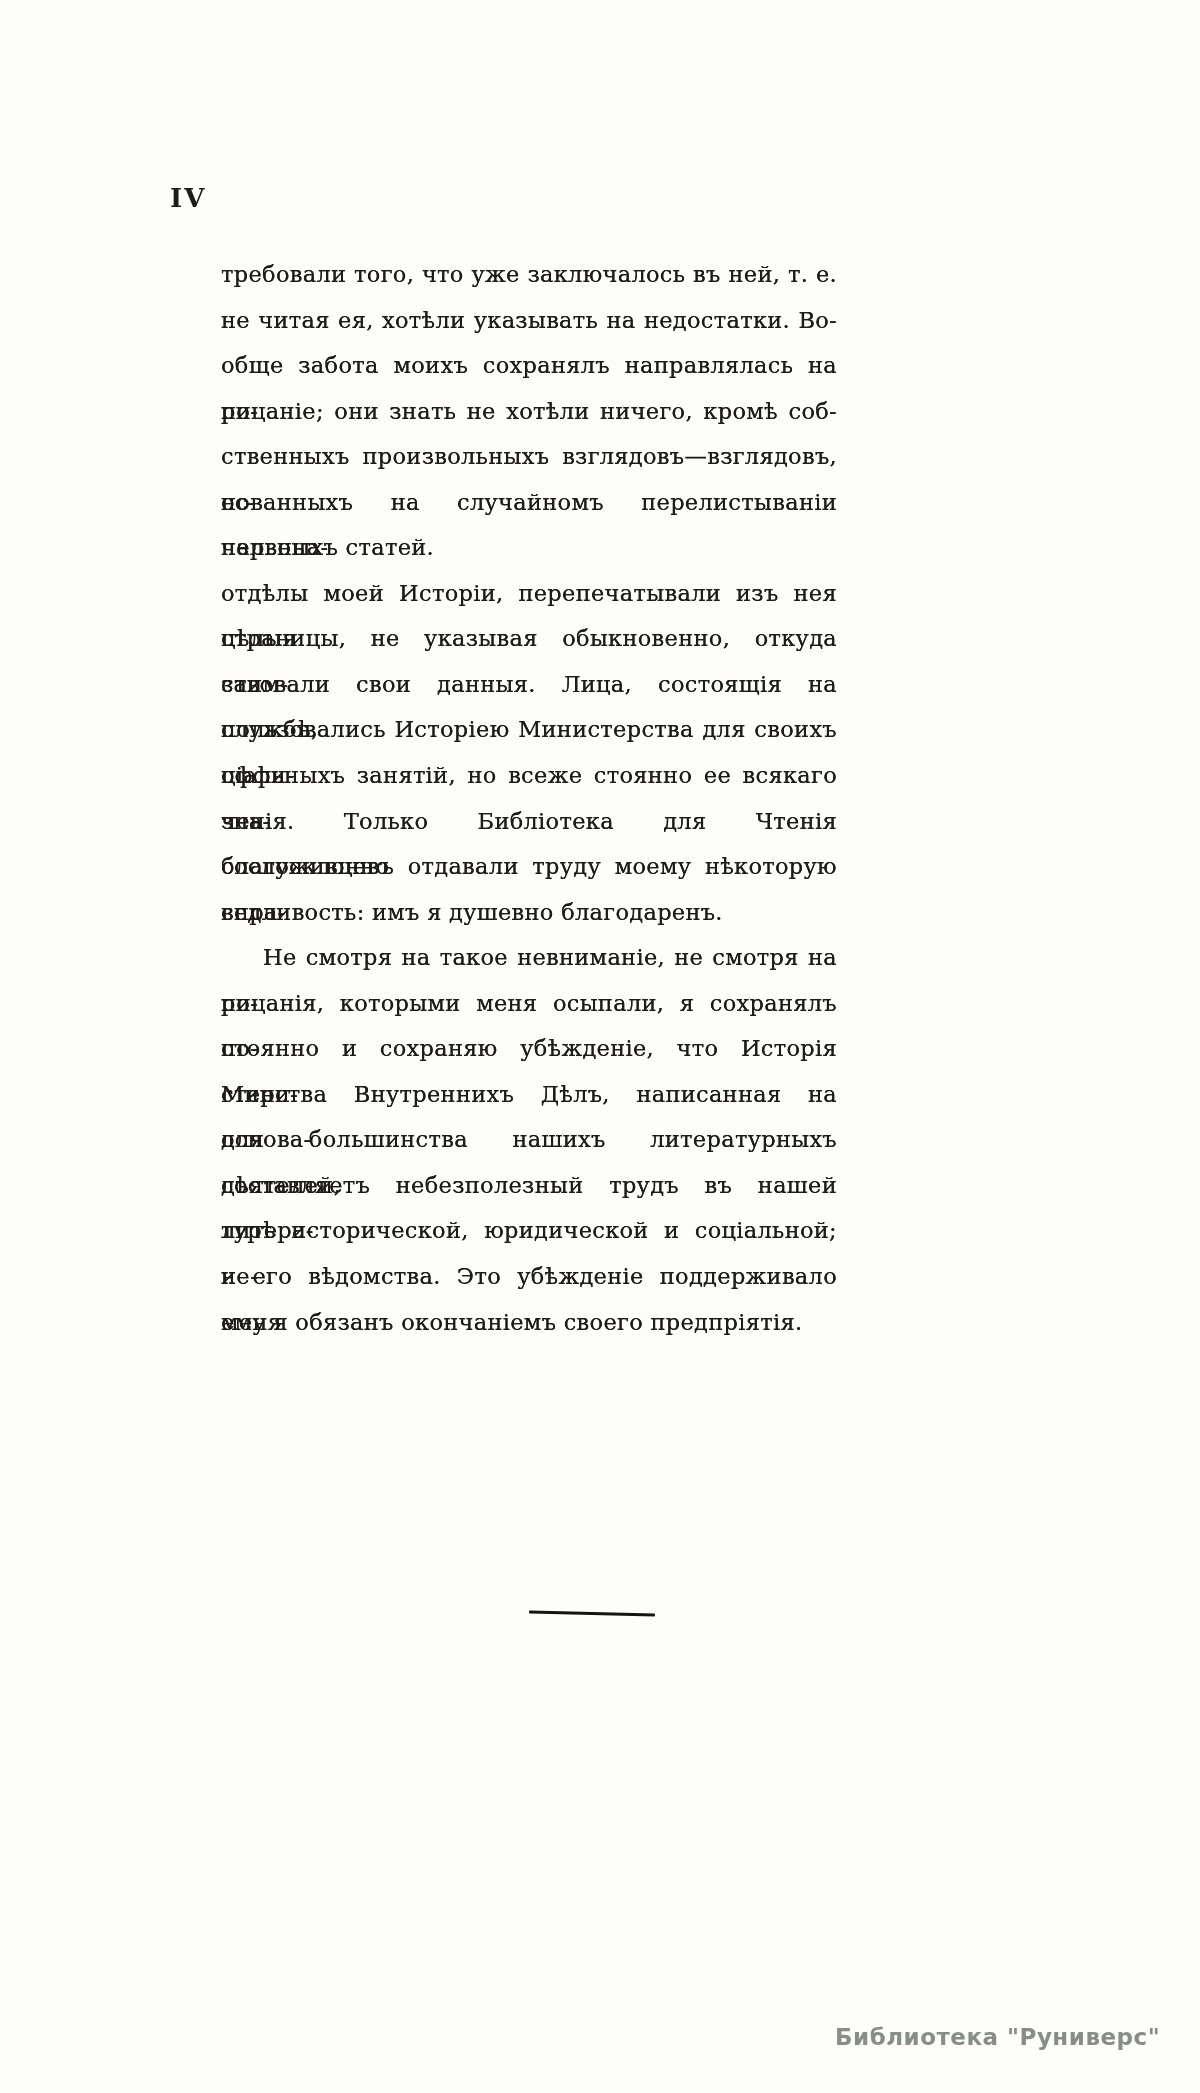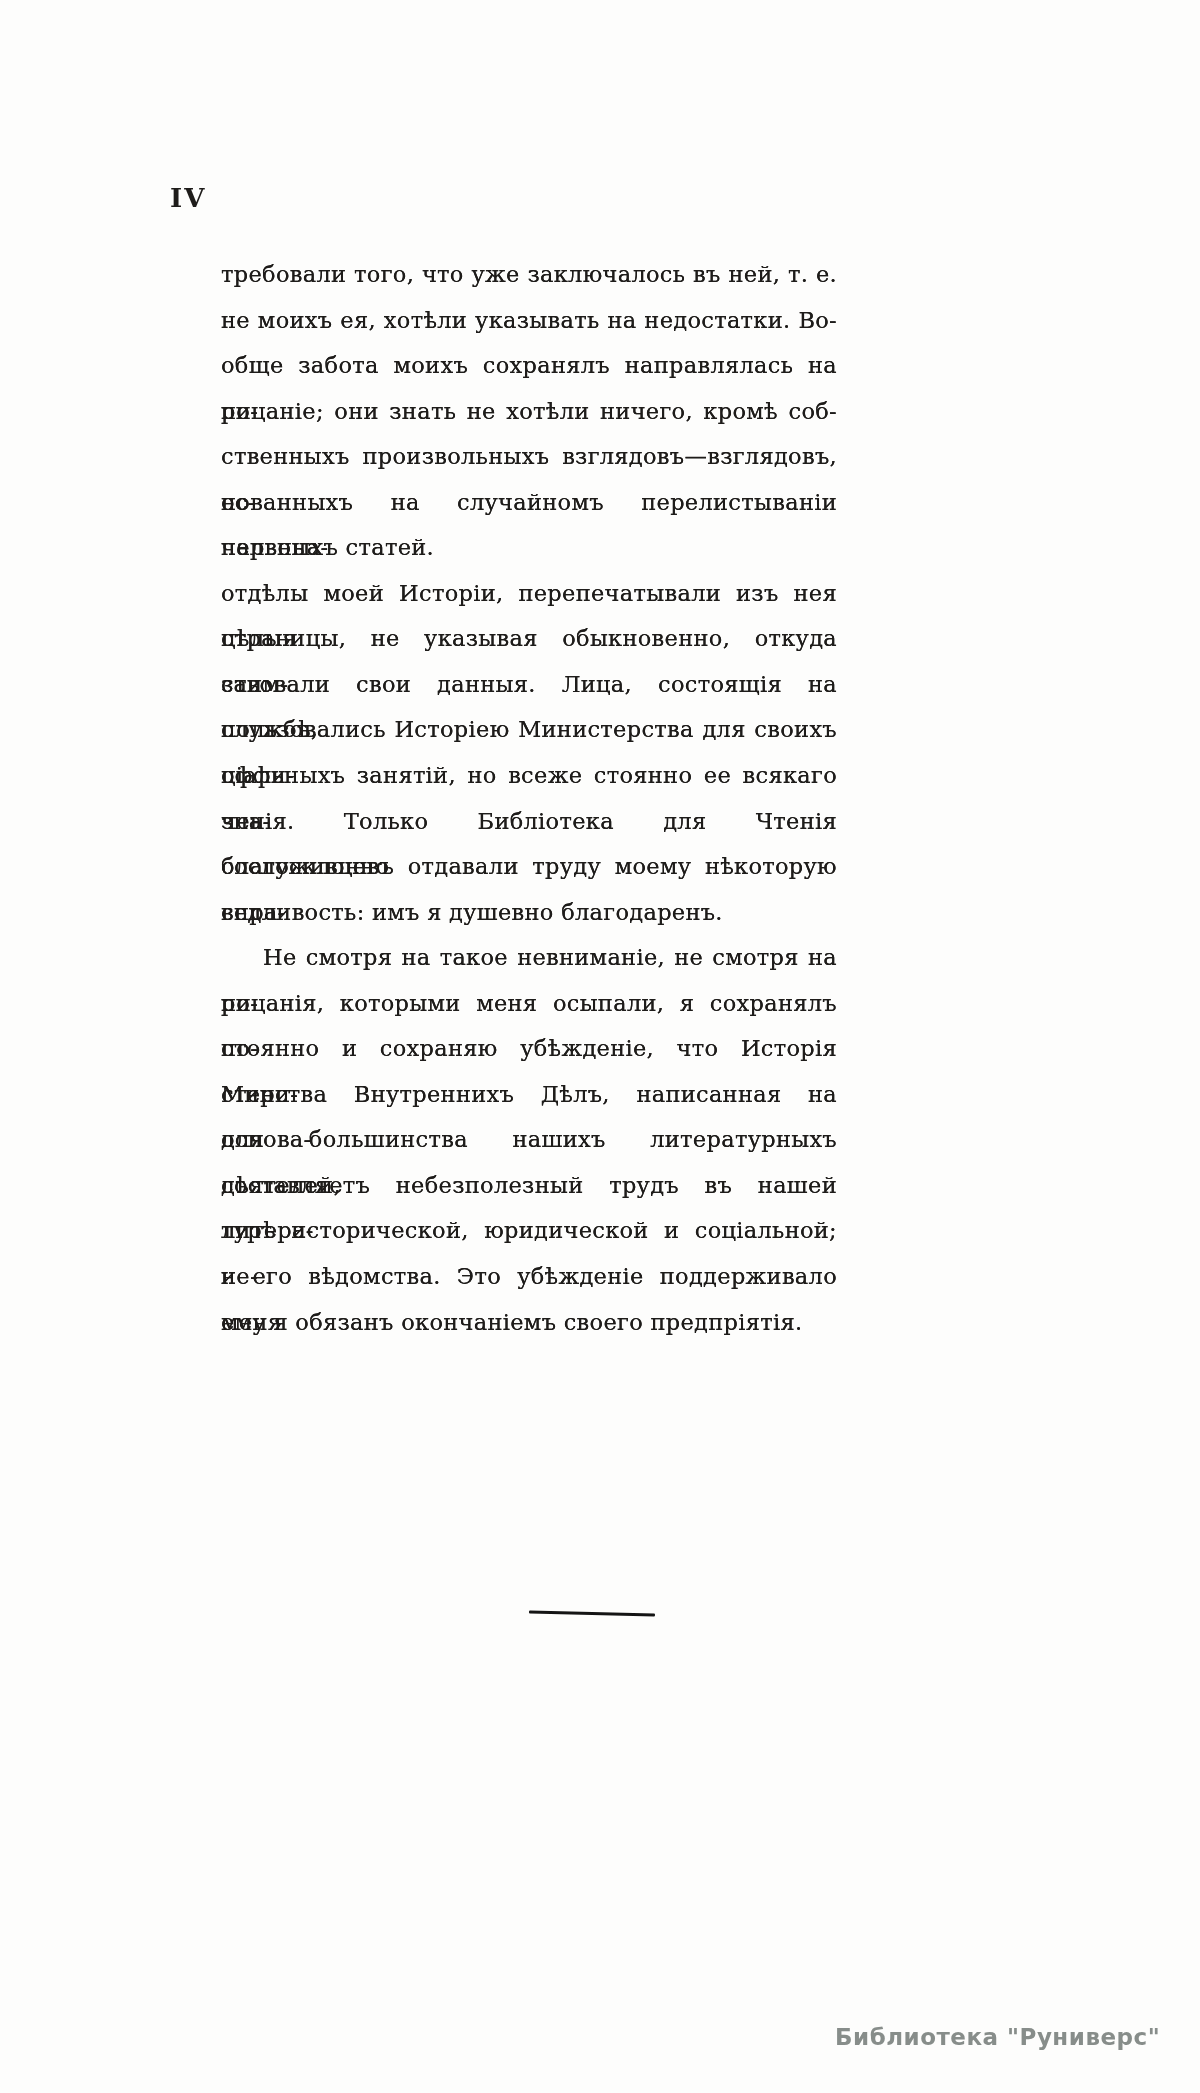--- a/index.html
+++ b/index.html
@@ -66,21 +66,21 @@
 </head>
 <body>
 
 <div class="page">
 
   <div class="page-number">IV</div>
 
   <div class="text-block">
     <div class="para">
         <div class="line">требовали того, что уже заключалось въ ней, т. е.</div>
-        <div class="line">не моихъ ея, хотѣли указывать на недостатки. Во-</div>
+        <div class="line">не читая ея, хотѣли указывать на недостатки. Во-</div>
         <div class="line">обще забота моихъ сохранялъ направлялась на по-</div>
         <div class="line">рицаніе; они знать не хотѣли ничего, кромѣ соб-</div>
         <div class="line">ственныхъ произвольныхъ взглядовъ—взглядовъ, ос-</div>
         <div class="line">нованныхъ на случайномъ перелистываніи первона-</div>
         <div class="line last">чальныхъ статей.</div>
       </div>
     <div class="para">
         <div class="line">отдѣлы моей Исторіи, перепечатывали изъ нея цѣлыя</div>
         <div class="line">страницы, не указывая обыкновенно, откуда заим-</div>
         <div class="line">ствовали свои данныя. Лица, состоящія на службѣ,</div>

